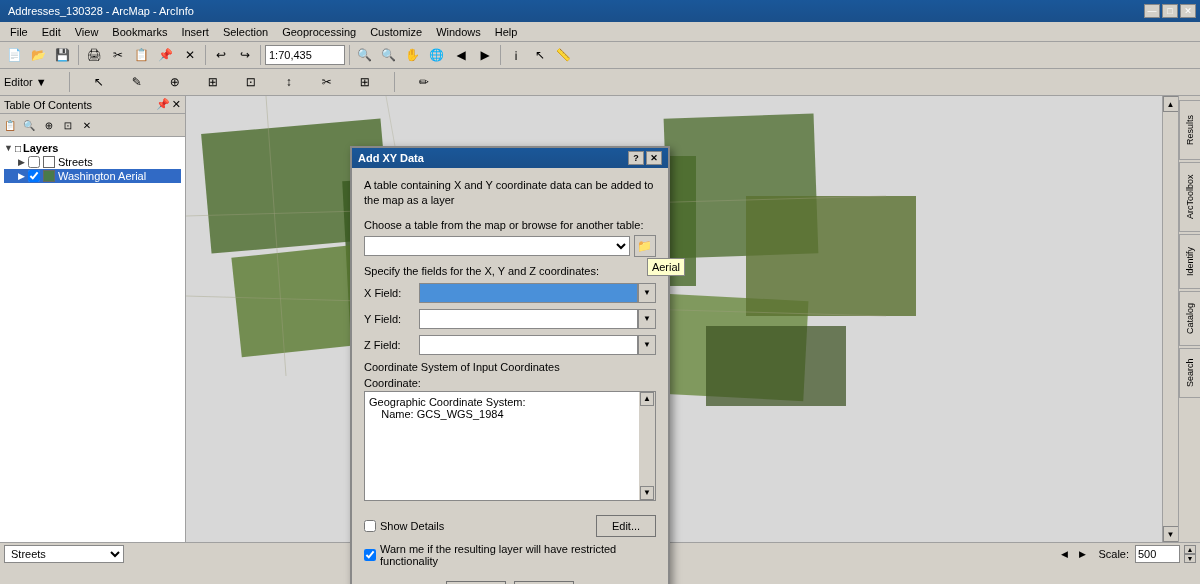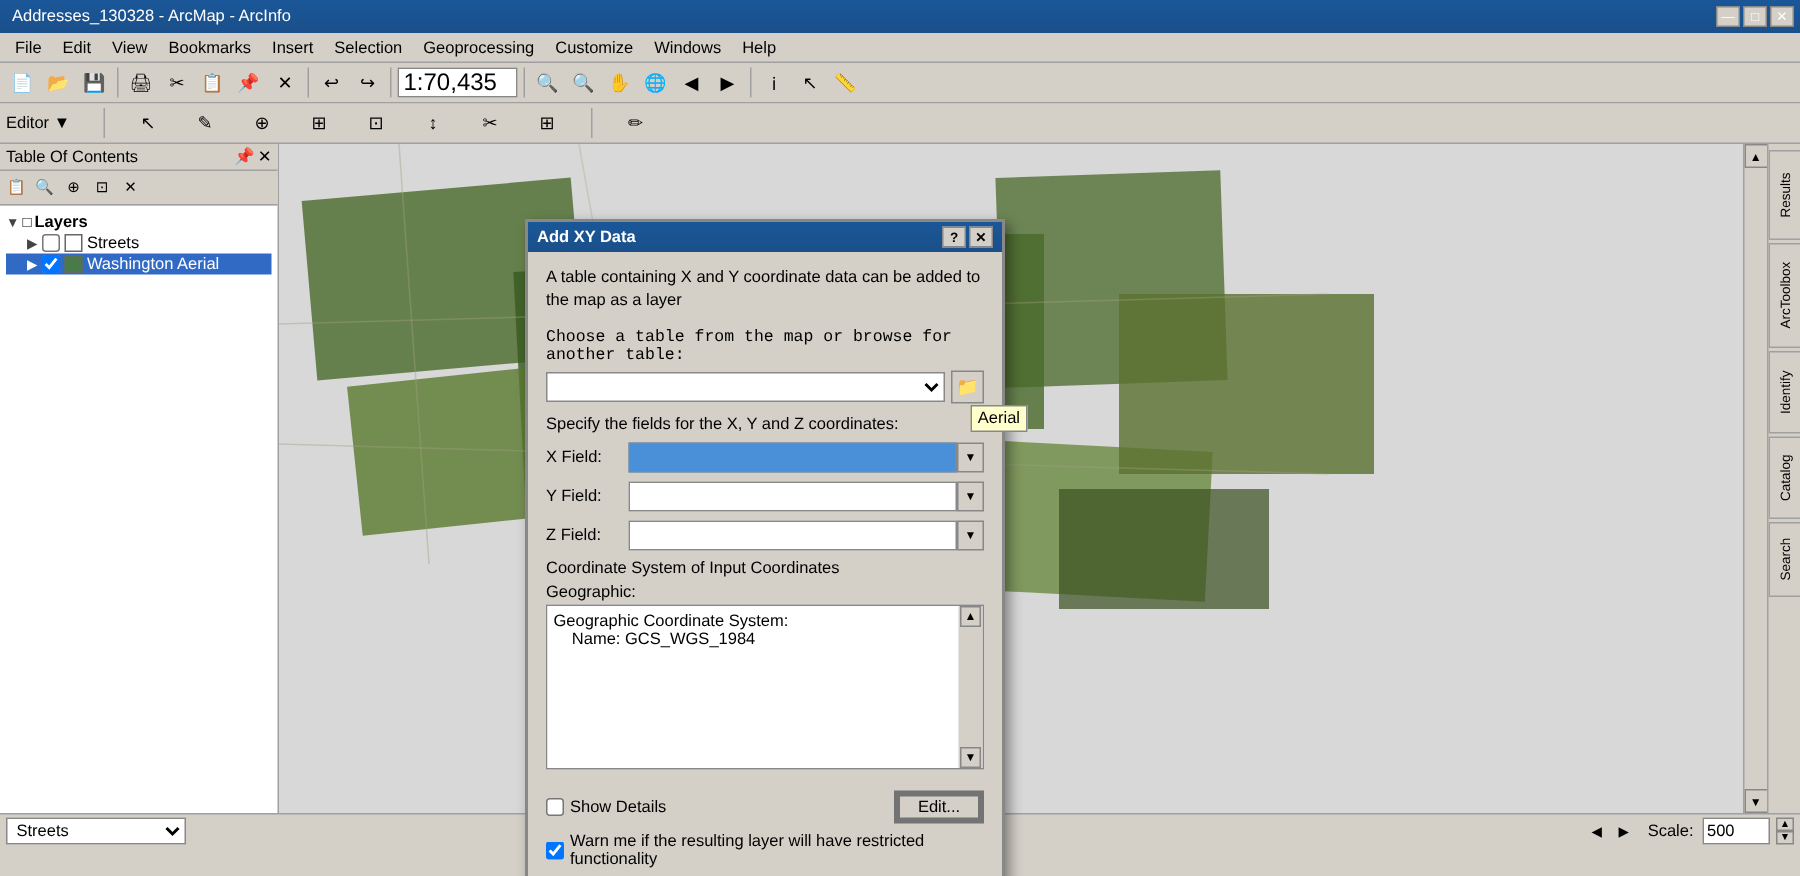--- a/index.html
+++ b/index.html
@@ -47,23 +47,23 @@
       background: #d4d0c8;
       border: 1px solid transparent;
       display: flex; align-items: center; justify-content: center;
       font-size: 12px; cursor: pointer;
     }
     .tb-separator { width: 1px; height: 20px; background: #a0a0a0; margin: 0 2px; }
     .scale-box {
       width: 80px; height: 20px;
       border: 1px solid #888;
       background: white;
-      font-size: 16px;
+      font-size: 11px;
       padding: 1px 3px;
-      display: flex; 
+      display: flex; align-items: center;
     }
 
     
     .toolbar2 {
       background: #d4d0c8;
       border-bottom: 1px solid #a0a0a0;
       padding: 2px 4px;
       display: flex;
       align-items: center;
       gap: 16px;
@@ -176,21 +176,21 @@
       display: flex;
       align-items: center;
       justify-content: space-between;
       font-size: 11px;
       font-weight: bold;
     }
     .dialog-title-controls { display: flex; gap: 2px; }
     .dialog-title-btn { width: 16px; height: 14px; background: #d4d0c8; border: 1px solid #888; font-size: 9px; display: flex; align-items: center; justify-content: center; cursor: pointer; color: black; }
     .dialog-body { padding: 10px 12px; }
     .dialog-intro { font-size: 11px; margin-bottom: 10px; line-height: 1.4; }
-    .dialog-label { font-size: 11px; margin-bottom: 4px; font-family: Liberation Mono, monospace; }
+    .dialog-label { font-size: 11px; margin-bottom: 4px; }
     .dialog-row { display: flex; align-items: center; gap: 4px; margin-bottom: 8px; }
     .dialog-select {
       flex: 1;
       height: 20px;
       border: 1px solid #888;
       background: white;
       font-size: 11px;
       padding: 0 2px;
     }
     .dialog-browse-btn {
@@ -241,21 +241,21 @@
       padding: 0 12px 6px;
     }
     .dialog-footer2 {
       padding: 0 12px 8px;
     }
     .checkbox-row { display: flex; align-items: center; gap: 4px; font-size: 11px; }
     .dialog-btn {
       height: 22px;
       min-width: 60px;
       background: #d4d0c8;
-      border: 4px solid #737373;
+      border: 1px solid #737373;
       font-size: 11px;
       padding: 0 8px;
       cursor: pointer;
     }
     .dialog-bottom-btns {
       display: flex;
       justify-content: center;
       gap: 8px;
       padding: 6px 12px 10px;
     }
@@ -478,21 +478,21 @@
 
       <div class="field-row">
         <span class="field-label">Z Field:</span>
         <div style="flex:1; display:flex;">
           <div style="flex:1; height:20px; background:white; border:1px solid #888;"></div>
           <div class="field-dropdown-btn">▼</div>
         </div>
       </div>
 
       <div class="coord-section-label" style="margin-top:2px;">Coordinate System of Input Coordinates</div>
-      <div class="desc-label">Geographic:</div>
+      <div class="desc-label">Coordinate:</div>
       <div style="position:relative; width:100%; height:110px; border:1px solid #888; background:white; margin-bottom:4px;">
         <textarea class="desc-box" readonly="" style="border: none; width: calc(100% - 16px); height: 100%; resize: none; font-size: 11px; padding: 4px; background: white; font-family: inherit;">Geographic Coordinate System:
     Name: GCS_WGS_1984</textarea>
         <div style="position:absolute; right:0; top:0; width:16px; height:100%; background:#d4d0c8; display:flex; flex-direction:column; align-items:center;">
           <div style="width:14px; height:14px; background:#d4d0c8; border:1px solid #888; display:flex; align-items:center; justify-content:center; font-size:8px; cursor:pointer;">▲</div>
           <div style="flex:1; background:#d4d0c8;"></div>
           <div style="width:14px; height:14px; background:#d4d0c8; border:1px solid #888; display:flex; align-items:center; justify-content:center; font-size:8px; cursor:pointer;">▼</div>
         </div>
       </div>
     </div>

